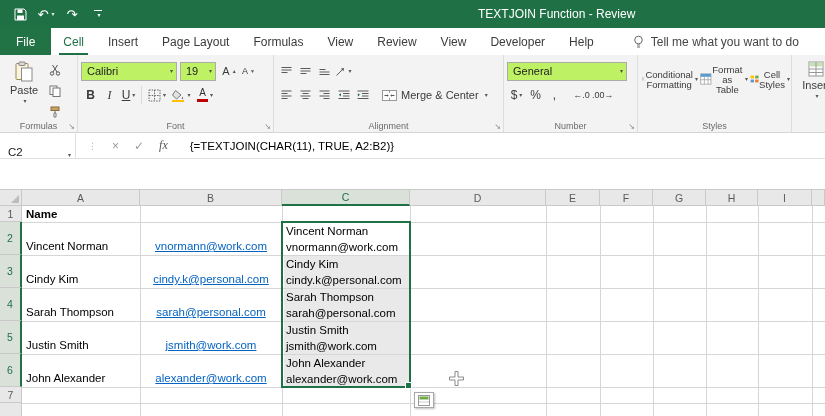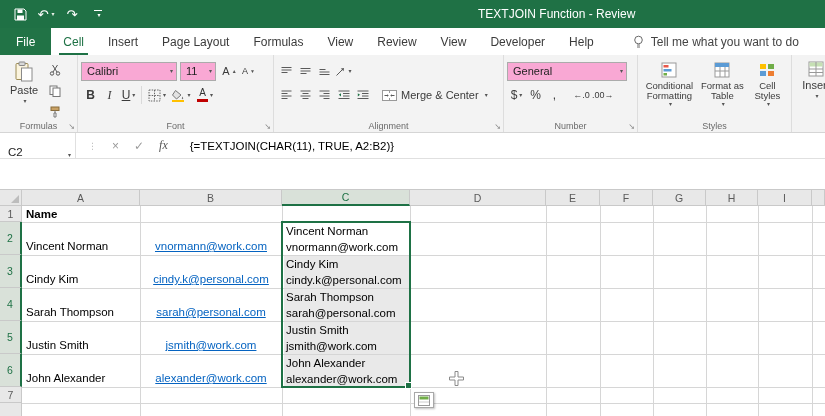--- a/index.html
+++ b/index.html
@@ -21,27 +21,27 @@
 .tab.active{color:#1E7145}
 .tab.active::after{content:"";position:absolute;left:8px;right:8px;bottom:0;height:2px;background:#1E7145}
 .tellme{display:flex;align-items:center;gap:6px;margin-left:26px;font-size:12px;color:#444}
 
 .ribbon{height:78px;background:#F3F3F3;display:flex;border-bottom:1px solid #D5D5D5}
 .rgroup{position:relative;border-right:1px solid #DDD;padding:3px 3px 14px;flex:none}
 .rg-label{position:absolute;bottom:1px;left:0;right:0;text-align:center;font-size:9px;color:#6a6a6a}
 .launcher{position:absolute;right:2px;bottom:1px;font-size:8px;color:#888;line-height:1}
 .frow{display:flex;align-items:center;height:22px;margin-top:2px}
 .ibtn{min-width:19px;height:20px;display:flex;align-items:center;justify-content:center;font-size:12px}
-.combo{background:#f9a8d4;border:1px solid #ABABAB;height:19px;display:flex;align-items:center;padding:0 3px 0 5px;font-size:11px;color:#222}
+.combo{background:#bef264;border:1px solid #ABABAB;height:19px;display:flex;align-items:center;padding:0 3px 0 5px;font-size:11px;color:#222}
 .combo .dd{margin-left:auto;padding-left:4px}
 .bigbtn{display:flex;flex-direction:column;align-items:center;width:42px;padding-top:2px;font-size:11px;gap:2px}
 .vsep{width:1px;height:18px;background:#D9D9D9;margin:0 3px}
 .wrapbtn{display:flex;align-items:center;gap:4px;font-size:11px;padding:0 5px;height:21px;background:#D4D4D4;border:1px solid #7E7E7E;margin-left:12px}
 .mergebtn{display:flex;align-items:center;gap:4px;font-size:11px;padding:0 3px;height:21px;margin-left:6px}
-.stybtn{display:flex;flex-direction:column;align-items:center;padding-top:3px;font-size:9.5px;line-height:10px;text-align:center}
+.stybtn{display:flex;flex-direction:row;align-items:center;padding-top:3px;font-size:9.5px;line-height:10px;text-align:center}
 .sty-label{white-space:pre-line;margin-top:3px}
 
 .fbar{height:26px;background:#fff;border-bottom:1px solid #E0E0E0;display:flex;align-items:stretch}
 .namebox{width:76px;border-right:1px solid #E0E0E0;display:flex;align-items:flex-end;padding:0 4px 0 8px;font-size:11.5px}
 .namebox .dd{margin-left:auto}
 .fbtns{display:flex;align-items:center;gap:15px;padding:0 12px;color:#9a9a9a;font-size:12px}
 .formula{display:flex;align-items:center;padding-left:10px;font-size:11.5px;color:#000;white-space:nowrap}
 .gapstrip{height:30px;background:#fff}
 
 .sheet{position:relative;height:227px;border-top:1px solid #C9C9C9;overflow:hidden;font-size:11.5px}
@@ -154,21 +154,21 @@
     <span class="launcher">↘</span>
   </div>
 
   <div class="rgroup" style="width:196px">
     <div class="frow">
       <div class="combo" style="width:96px">
           <span>Calibri</span>
           <span class="dd">▾</span>
         </div>
       <div class="combo" style="width:36px;margin-left:3px">
-          <span>11</span>
+          <span>19</span>
           <span class="dd">▾</span>
         </div>
       <button class="ibtn" style="margin-left:4px">
           <span style="font-size:11px">A</span>
           <span class="dd" style="font-size:5px">▲</span>
         </button>
       <button class="ibtn">
           <span style="font-size:9px">A</span>
           <span class="dd" style="font-size:5px">▼</span>
         </button>

